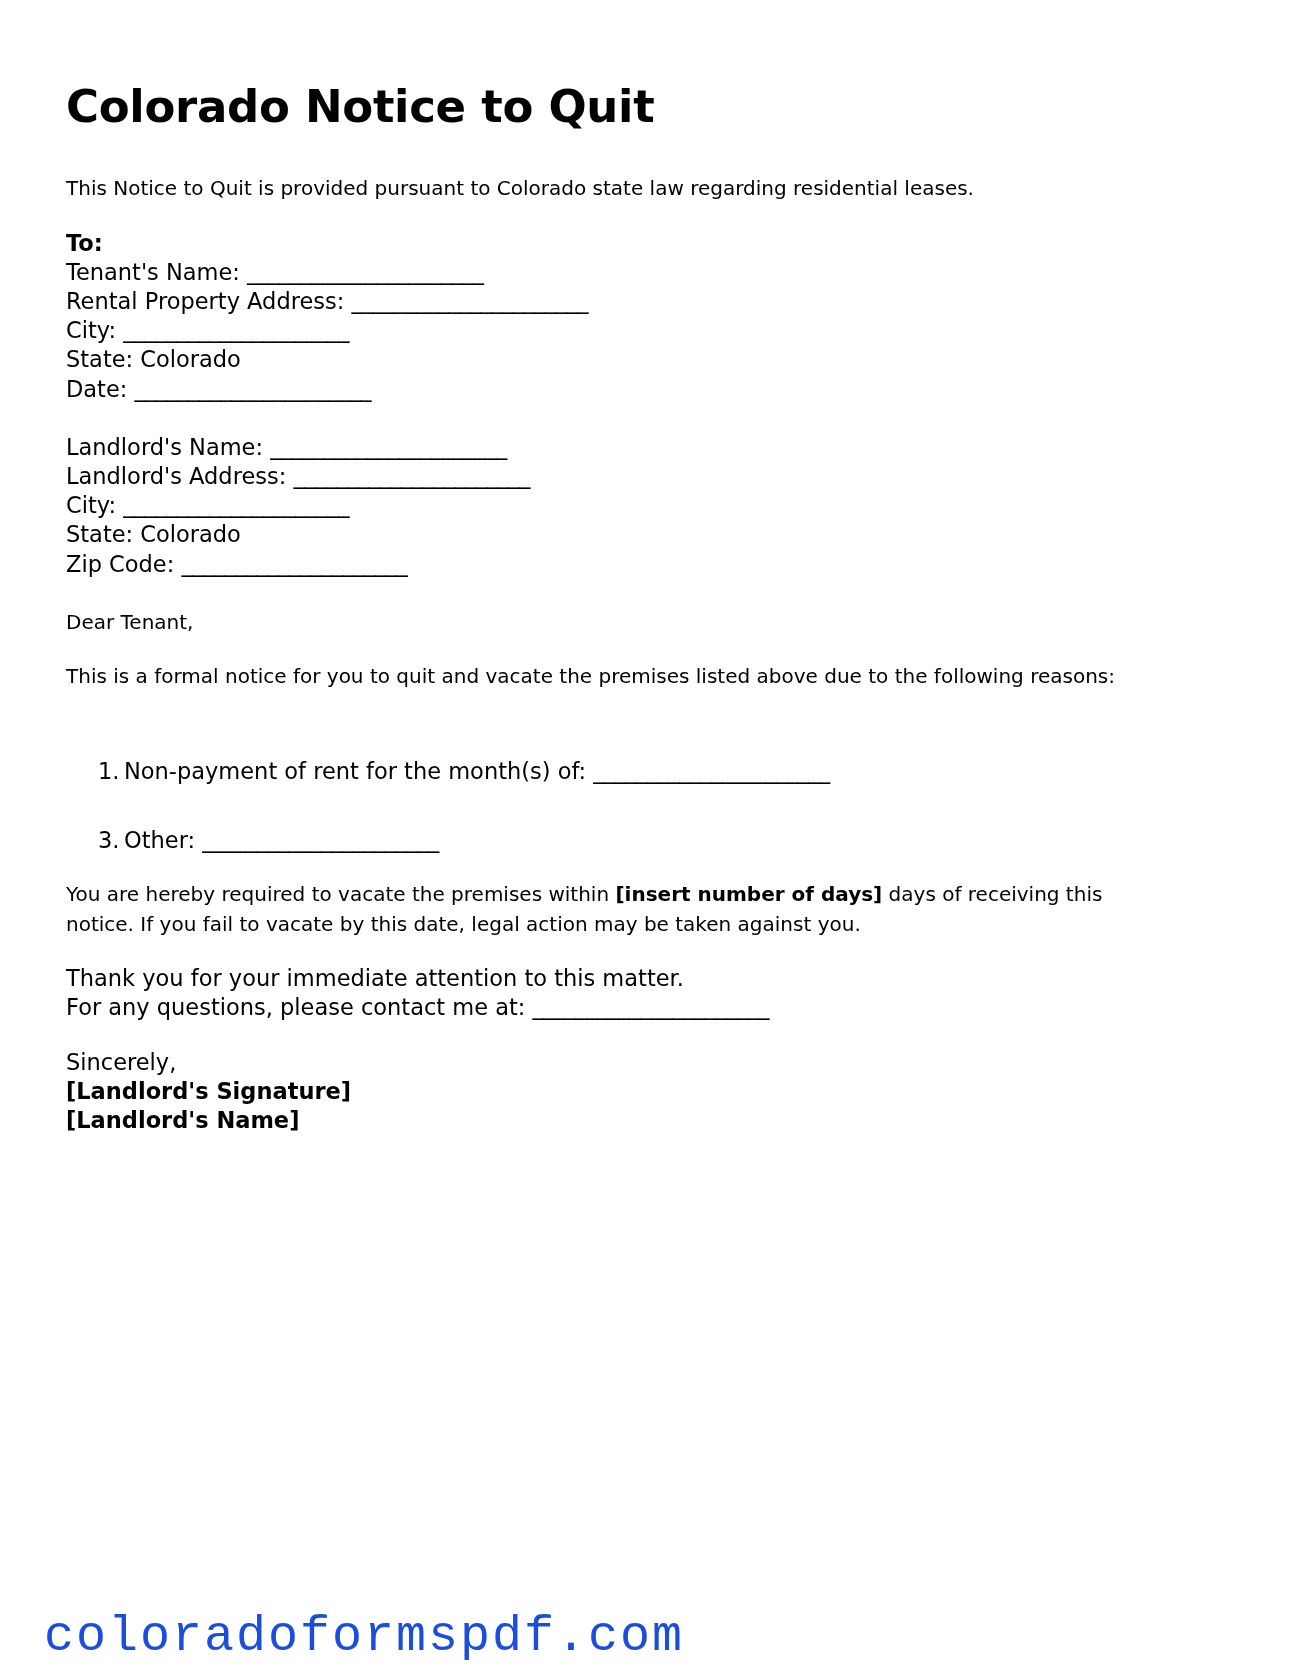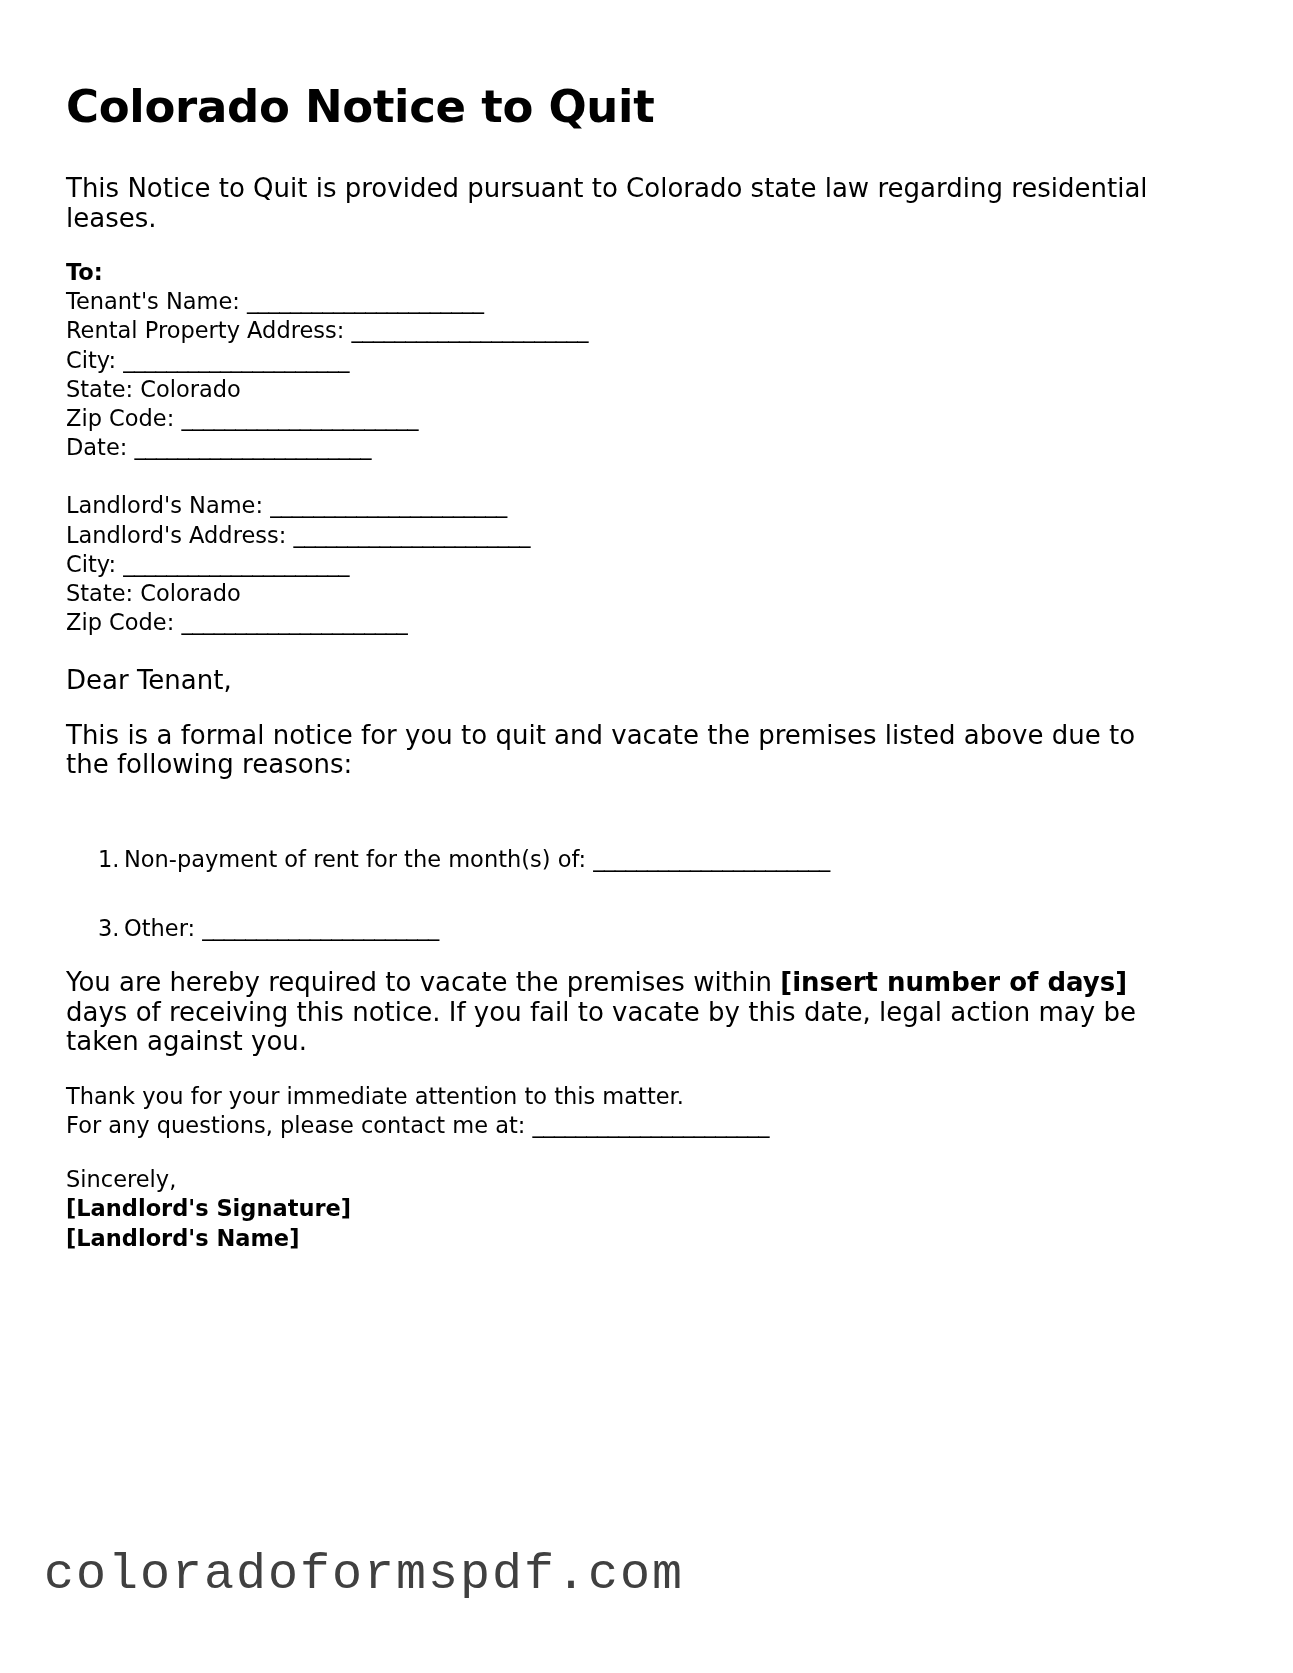--- a/index.html
+++ b/index.html
@@ -34,21 +34,21 @@
   .doc-title {
     font-size: 45px;
     font-weight: bold;
     letter-spacing: -0.3px;
     line-height: 58px;
     margin: 0 0 38px 0;
     white-space: nowrap;
   }
 
   .para {
-    font-size: 26px;
+    font-size: 20px;
     line-height: 29.5px;
     margin: 0;
   }
 
   .gap-sm { height: 25px; }
   .gap-md { height: 29px; }
 
   .block-lines {
     font-size: 22.5px;
     line-height: 29.2px;
@@ -68,25 +68,25 @@
     padding-left: 32px;
   }
   .reason-row { white-space: nowrap; margin-top: 40px; }
   .reason-num { display: inline-block; min-width: 26px; }
 
   .sig-line { font-weight: bold; }
 
   .watermark {
     position: absolute;
     left: 44px;
-    top: 1546px;
+    top: 1608px;
     font-family: "Liberation Mono", "DejaVu Sans Mono", monospace;
     font-size: 50px;
     letter-spacing: 2.0px;
-    color: #404040;
+    color: #1d4ed8;
     white-space: nowrap;
     line-height: 58px;
   }
 </style>
 </head>
 <body>
 
 <div class="page">
 
   <div class="doc-body">
@@ -96,21 +96,20 @@
     <p class="para">This Notice to Quit is provided pursuant to Colorado state law regarding residential leases.</p>
 
     <div class="gap-sm"></div>
 
     <div class="block-lines">
       <div class="lbl-bold">To:</div>
       <div><span>Tenant's Name:</span> <span class="blank">______________________</span></div>
       <div><span>Rental Property Address:</span> <span class="blank">______________________</span></div>
       <div><span>City:</span> <span class="blank">_____________________</span></div>
       <div><span>State: Colorado</span></div>
-      <div><span>Zip Code:</span> <span class="blank">______________________</span></div>
       <div><span>Date:</span> <span class="blank">______________________</span></div>
     </div>
 
     <div class="gap-md"></div>
 
     <div class="block-lines">
       <div><span>Landlord's Name:</span> <span class="blank">______________________</span></div>
       <div><span>Landlord's Address:</span> <span class="blank">______________________</span></div>
       <div><span>City:</span> <span class="blank">_____________________</span></div>
       <div><span>State: Colorado</span></div>

